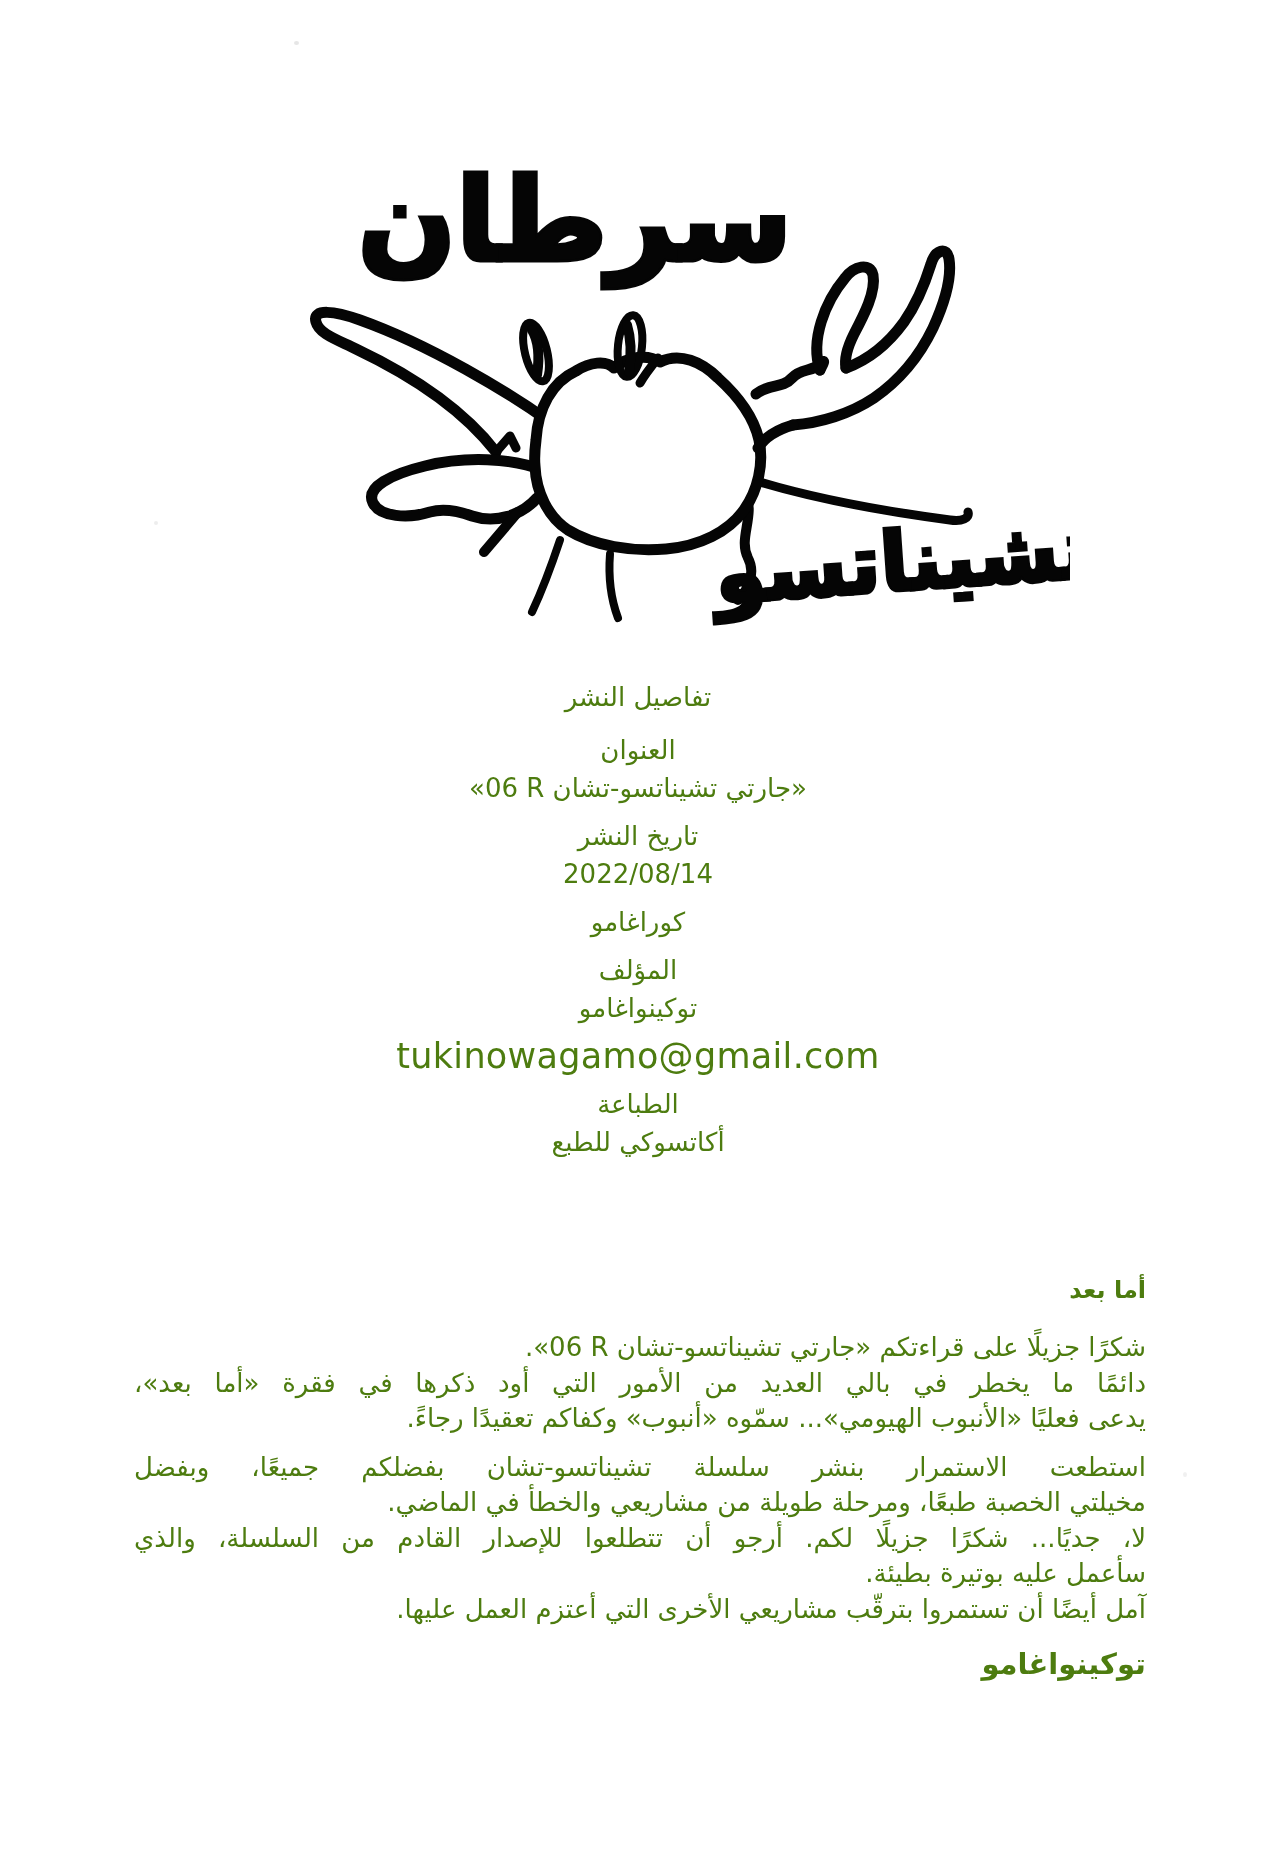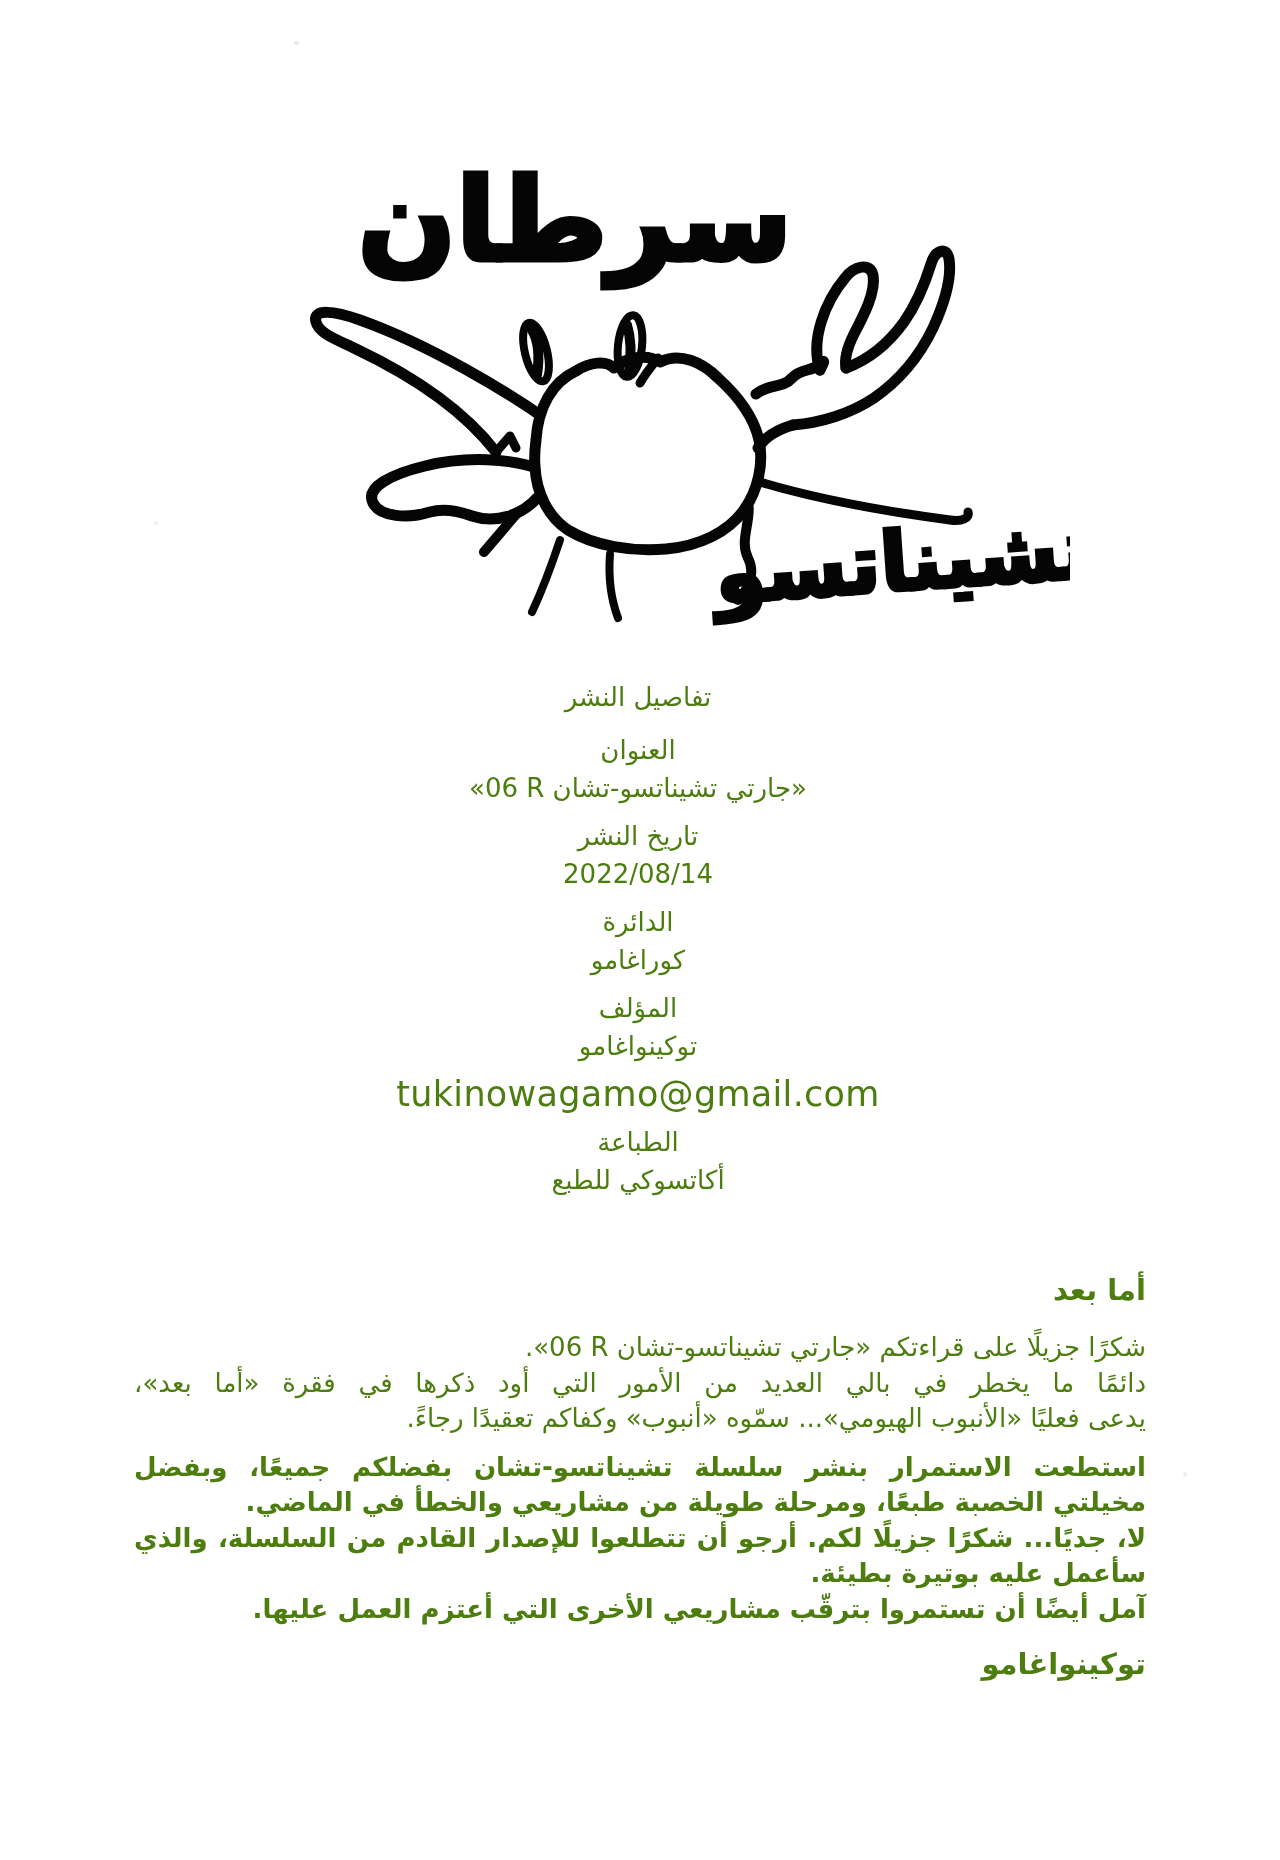--- a/index.html
+++ b/index.html
@@ -39,25 +39,25 @@
   .d-heading{line-height:38px;margin-bottom:15px;}
   .d-group{margin-bottom:10px;}
   .d-label,.d-value{line-height:38px;}
   .d-value.latin{direction:ltr;font-size:35px;letter-spacing:.3px;}
   
   .afterword{
     position:absolute;left:134px;right:134px;top:1270px;
     direction:rtl;
   }
   .aw-heading{
-    margin:0;font-size:29px;font-weight:bold;
+    margin:0;font-size:24px;font-weight:bold;
     line-height:40px;text-align:right;
   }
   .para{margin-top:20px;font-size:26px;}
-  .para.second{margin-top:13px;font-weight:bold;}
+  .para.second{margin-top:13px;}
   .line{line-height:35.5px;text-align:right;white-space:nowrap;}
   .line.just{
     white-space:normal;
     text-align:justify;text-align-last:justify;
     word-spacing:1px;
   }
   .signature{
     margin-top:18px;font-size:29px;font-weight:bold;
     line-height:38px;text-align:right;
   }
@@ -122,21 +122,20 @@
       <div class="d-label">العنوان</div>
       <div class="d-value">«جارتي تشيناتسو-تشان ⁦06 R⁩»</div>
     </div>
 
     <div class="d-group">
       <div class="d-label">تاريخ النشر</div>
       <div class="d-value">2022/08/14</div>
     </div>
 
     <div class="d-group">
-      <div class="d-label">الدائرة</div>
       <div class="d-value">كوراغامو</div>
     </div>
 
     <div class="d-group">
       <div class="d-label">المؤلف</div>
       <div class="d-value">توكينواغامو</div>
     </div>
 
     <div class="d-group">
       <div class="d-value latin">tukinowagamo@gmail.com</div>

